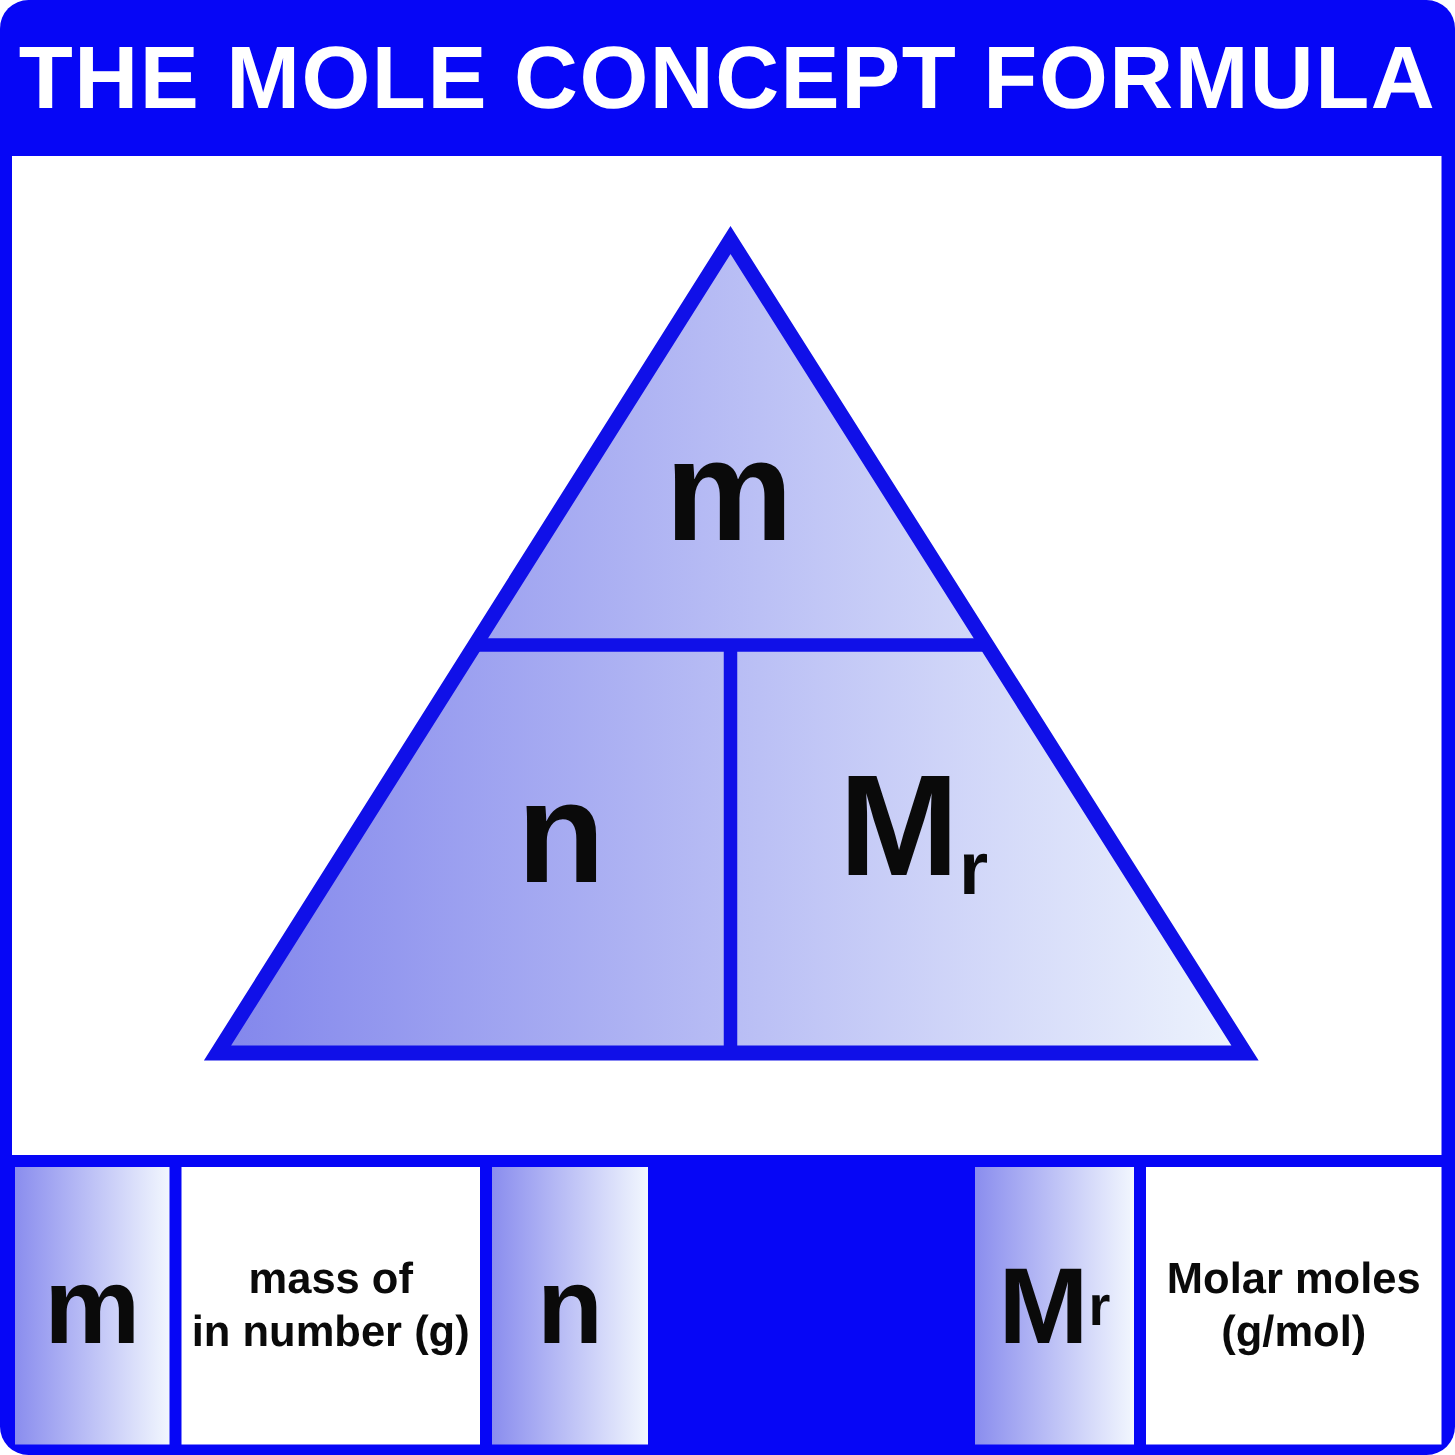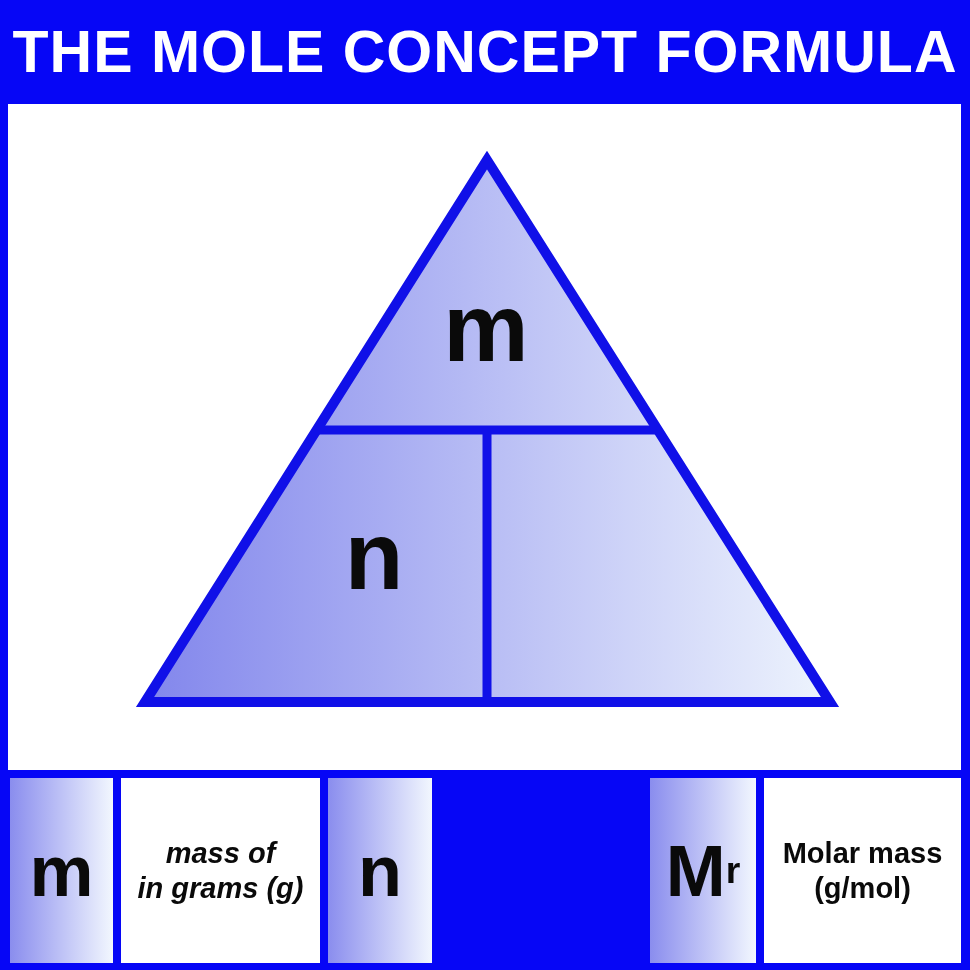--- a/index.html
+++ b/index.html
@@ -14,20 +14,21 @@
     --box-grad-right: #F2F7FE;
   }
   * { margin:0; padding:0; box-sizing:border-box; }
   html,body { width:970px; height:970px; }
   body { font-family:"Liberation Sans", sans-serif; }
 
   .stage {
     position:relative; width:970px; height:970px;
     background: var(--page-blue, #0606F6);
     overflow:hidden;
+    border-radius:19px;
   }
 
   
   .header {
     position:absolute; left:0; top:0; width:970px; height:104px;
     display:flex; align-items:center; justify-content:center;
   }
   .header .title {
     color: var(--title-white,#fff);
     font-size:59px; font-weight:bold; letter-spacing:1px;
@@ -66,21 +67,21 @@
   .legend-sym {
     background: linear-gradient(to right, var(--box-grad-left,#8A8DEE), var(--box-grad-right,#F2F7FE));
     font-size:72px; font-weight:bold; line-height:1; white-space:nowrap;
   }
   .legend-desc {
     background: var(--panel-white,#fff);
     flex-direction:column;
     font-size:29px; font-weight:bold; line-height:35px; text-align:center;
   }
   .box-1 { left:10px;  width:103px; }
-  .box-2 { left:121px; width:199px;font-style:italic; }
+  .box-2 { left:121px; width:199px; }
   .box-3 { left:328px; width:104px; }
   .box-4 { left:440px; width:200px; }
   .box-5 { left:650px; width:106px; }
   .box-6 { left:764px; width:197px; }
 </style>
 </head>
 <body>
 
 <div class="stage">
 
@@ -96,39 +97,40 @@
           <stop offset="1" class="stopR"></stop>
         </linearGradient>
       </defs>
       <polygon class="tri-outline" points="479,56 137,598 822,598"></polygon>
       <line class="tri-divider" x1="307" y1="326" x2="652" y2="326"></line>
       <line class="tri-divider" x1="479" y1="326" x2="479" y2="598"></line>
     </svg>
 
     <div class="tri-label tri-label-m">m</div>
     <div class="tri-label tri-label-n">n</div>
+    <div class="tri-label tri-label-mr"><span>M</span><span class="sub">r</span></div>
   </div>
 
   <div class="legend-box legend-sym box-1">
       <span>m</span>
     </div>
 
   <div class="legend-box legend-desc box-2">
     <div>mass of</div>
-    <div>in grams (g)</div>
+    <div>in number (g)</div>
   </div>
 
   <div class="legend-box legend-sym box-3">
       <span>n</span>
     </div>
 
 
   <div class="legend-box legend-sym box-5">
       <span>M</span>
       <span class="sub">r</span>
     </div>
 
   <div class="legend-box legend-desc box-6">
-    <div>Molar mass</div>
+    <div>Molar moles</div>
     <div>(g/mol)</div>
   </div>
 
 </div>
 
 </body></html>

